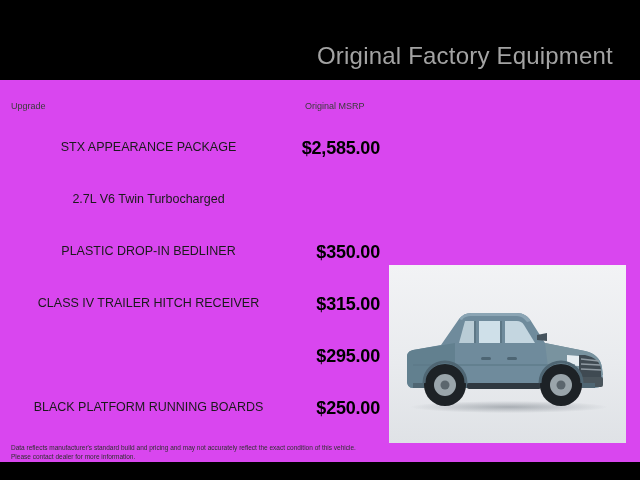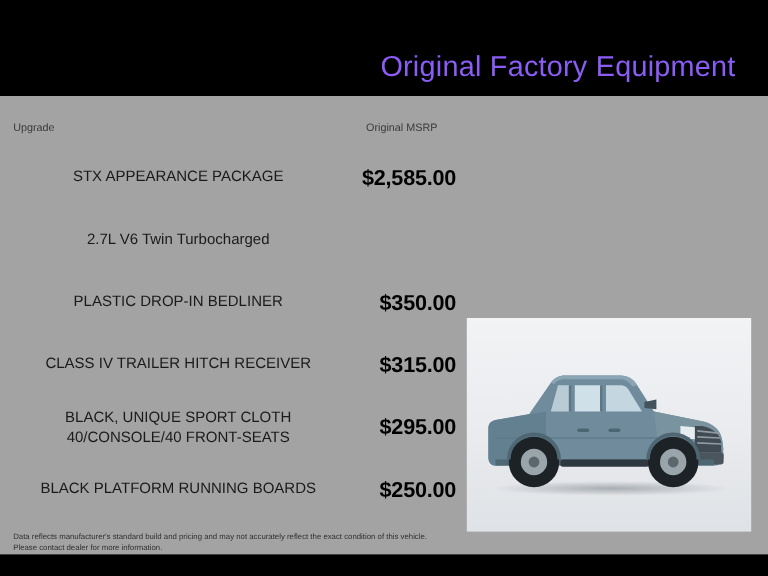--- a/index.html
+++ b/index.html
@@ -28,35 +28,35 @@
     width: 640px;
     height: 80px;
     background: #000000;
     display: flex;
     align-items: center;
     justify-content: flex-end;
     box-sizing: border-box;
     padding-right: 27px;
   }
   .header-title {
-    color: #8b5cf6;
+    color: #a3a3a3;
     font-size: 24px;
     font-weight: 400;
     letter-spacing: 0.2px;
     line-height: 1;
     margin-top: 32px;
   }
   
   .content {
     position: absolute;
     left: 0;
     top: 80px;
     width: 640px;
     height: 400px;
-    background: #a3a3a3;
+    background: #d946ef;
   }
   
   .col-head {
     position: absolute;
     font-size: 9px;
     color: #3a3a3a;
     font-weight: 400;
   }
   .col-head.upgrade {
     left: 11px;
@@ -180,21 +180,20 @@
         <div class="row-label">PLASTIC DROP-IN BEDLINER</div>
         <div class="row-price">$350.00</div>
       </div>
 
       <div class="row">
         <div class="row-label">CLASS IV TRAILER HITCH RECEIVER</div>
         <div class="row-price">$315.00</div>
       </div>
 
       <div class="row">
-        <div class="row-label two-line">BLACK, UNIQUE SPORT CLOTH 40/CONSOLE/40 FRONT-SEATS</div>
         <div class="row-price">$295.00</div>
       </div>
 
       <div class="row">
         <div class="row-label">BLACK PLATFORM RUNNING BOARDS</div>
         <div class="row-price">$250.00</div>
       </div>
 
     </div>
 

